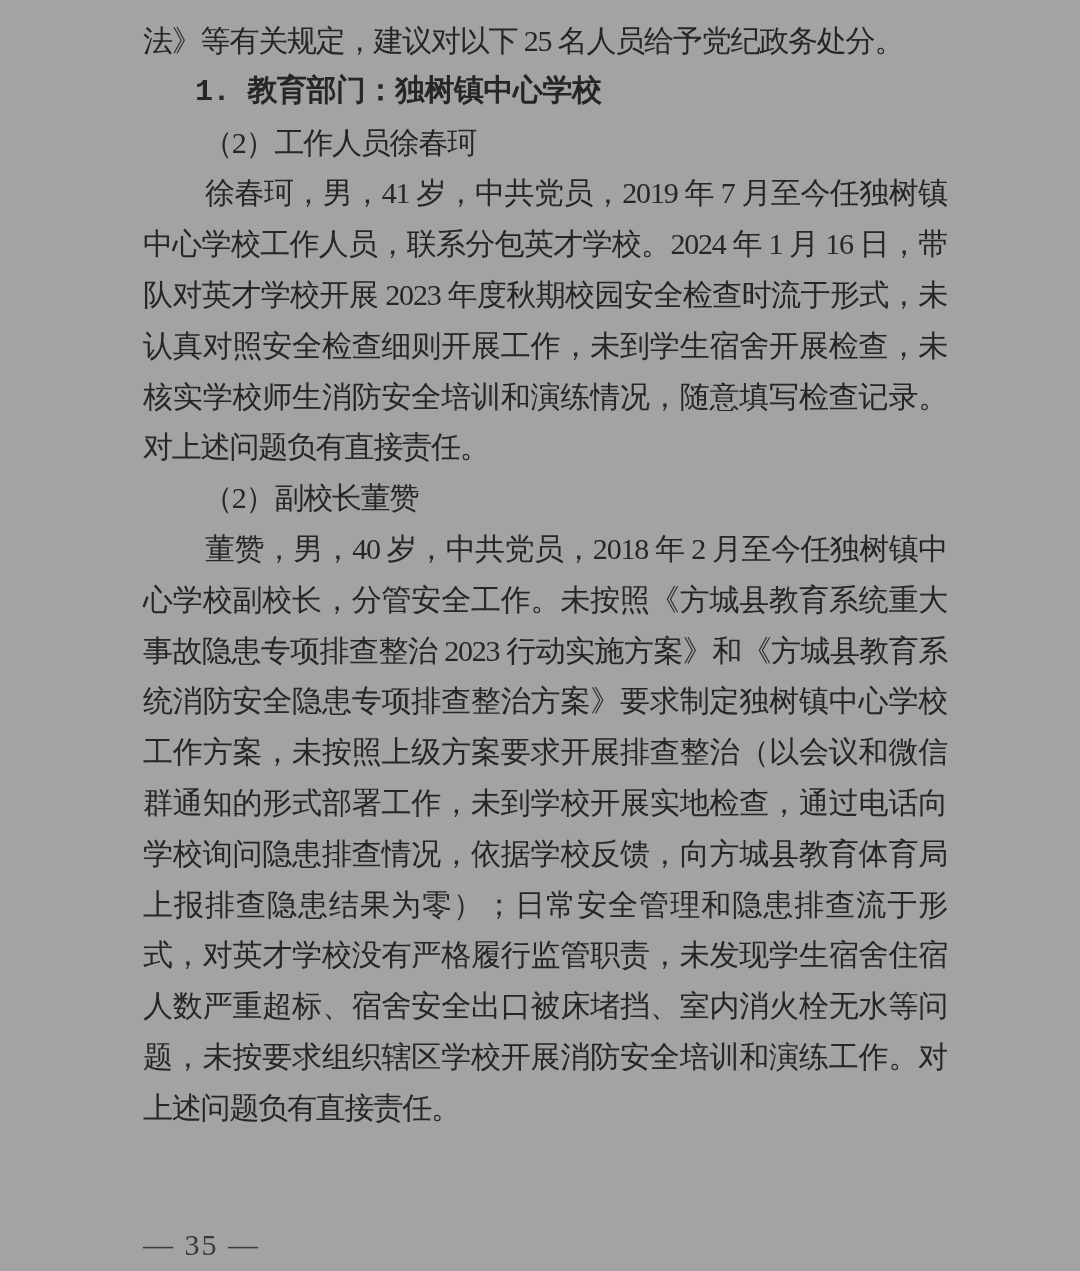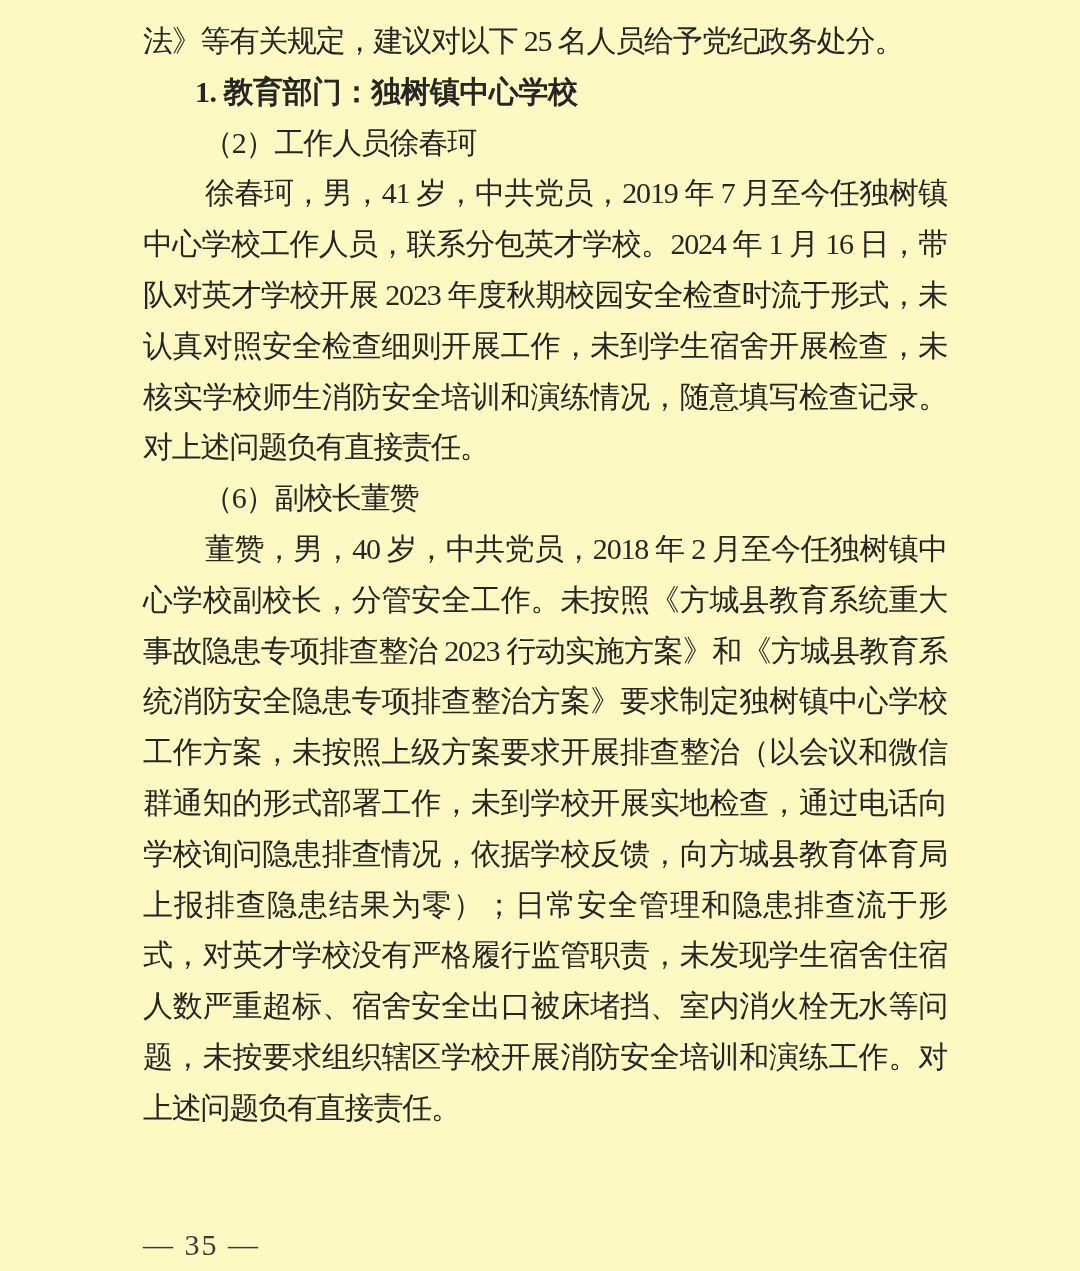--- a/index.html
+++ b/index.html
@@ -10,21 +10,21 @@
     width: 1080px;
     height: 1271px;
     position: relative;
     background: #fbfbfb;
     overflow: hidden;
     font-family: "Liberation Serif", "DejaVu Serif", serif;
   }
   .doc-page {
     position: absolute;
     inset: 0;
-    background: #fef9c3;
+    background: #a3a3a3;
   }
   .text-block {
     position: absolute;
     left: 143px;
     top: 16px;
     width: 804px;
     color: #262626;
     font-size: 30px;
     line-height: 50.8px;
     letter-spacing: -1.2px;
@@ -39,21 +39,21 @@
   .para-body {
     text-indent: 62px;
     font-family: Liberation Serif, serif;
   }
   .para-subheading {
     text-indent: 60px;
   }
   .para-heading {
     text-indent: 52px;
     font-weight: bold;
-    font-family: Liberation Serif, serif;
+    font-family: Liberation Mono, monospace;
     letter-spacing: -0.5px;
   }
   .page-number {
     position: absolute;
     left: 143px;
     top: 1228px;
     color: #3a3a3a;
     font-size: 30px;
     letter-spacing: 2px;
     white-space: pre;
@@ -61,18 +61,18 @@
 </style>
 </head>
 <body>
 
 <div class="doc-page">
   <div class="text-block">
     <p class="para-continuation">法》等有关规定，建议对以下 25 名人员给予党纪政务处分。</p>
     <p class="para-heading">1. 教育部门：独树镇中心学校</p>
     <p class="para-subheading">（2）工作人员徐春珂</p>
     <p class="para-body">徐春珂，男，41 岁，中共党员，2019 年 7 月至今任独树镇中心学校工作人员，联系分包英才学校。2024 年 1 月 16 日，带队对英才学校开展 2023 年度秋期校园安全检查时流于形式，未认真对照安全检查细则开展工作，未到学生宿舍开展检查，未核实学校师生消防安全培训和演练情况，随意填写检查记录。对上述问题负有直接责任。</p>
-    <p class="para-subheading">（6）副校长董赞</p>
+    <p class="para-subheading">（2）副校长董赞</p>
     <p class="para-body">董赞，男，40 岁，中共党员，2018 年 2 月至今任独树镇中心学校副校长，分管安全工作。未按照《方城县教育系统重大事故隐患专项排查整治 2023 行动实施方案》和《方城县教育系统消防安全隐患专项排查整治方案》要求制定独树镇中心学校工作方案，未按照上级方案要求开展排查整治（以会议和微信群通知的形式部署工作，未到学校开展实地检查，通过电话向学校询问隐患排查情况，依据学校反馈，向方城县教育体育局上报排查隐患结果为零）；日常安全管理和隐患排查流于形式，对英才学校没有严格履行监管职责，未发现学生宿舍住宿人数严重超标、宿舍安全出口被床堵挡、室内消火栓无水等问题，未按要求组织辖区学校开展消防安全培训和演练工作。对上述问题负有直接责任。</p>
   </div>
 
   <div class="page-number">— 35 —</div>
 </div>
 
 </body></html>

